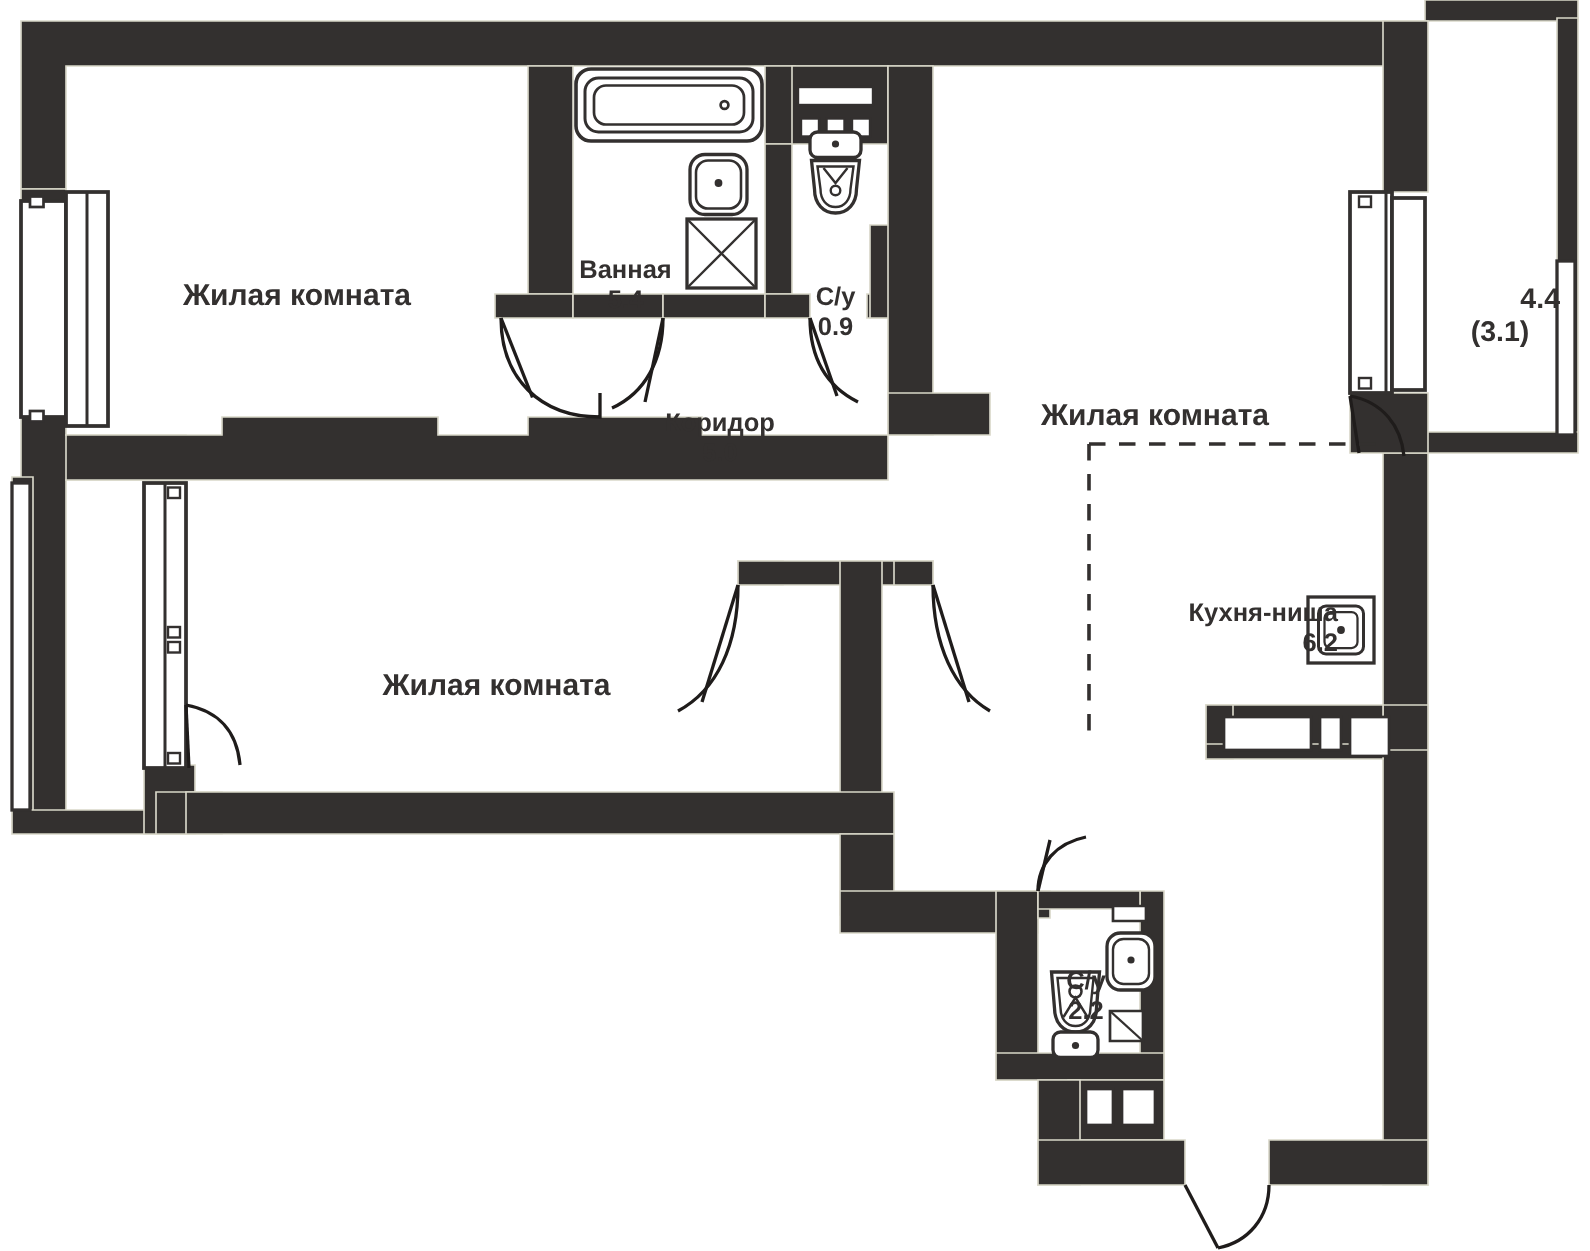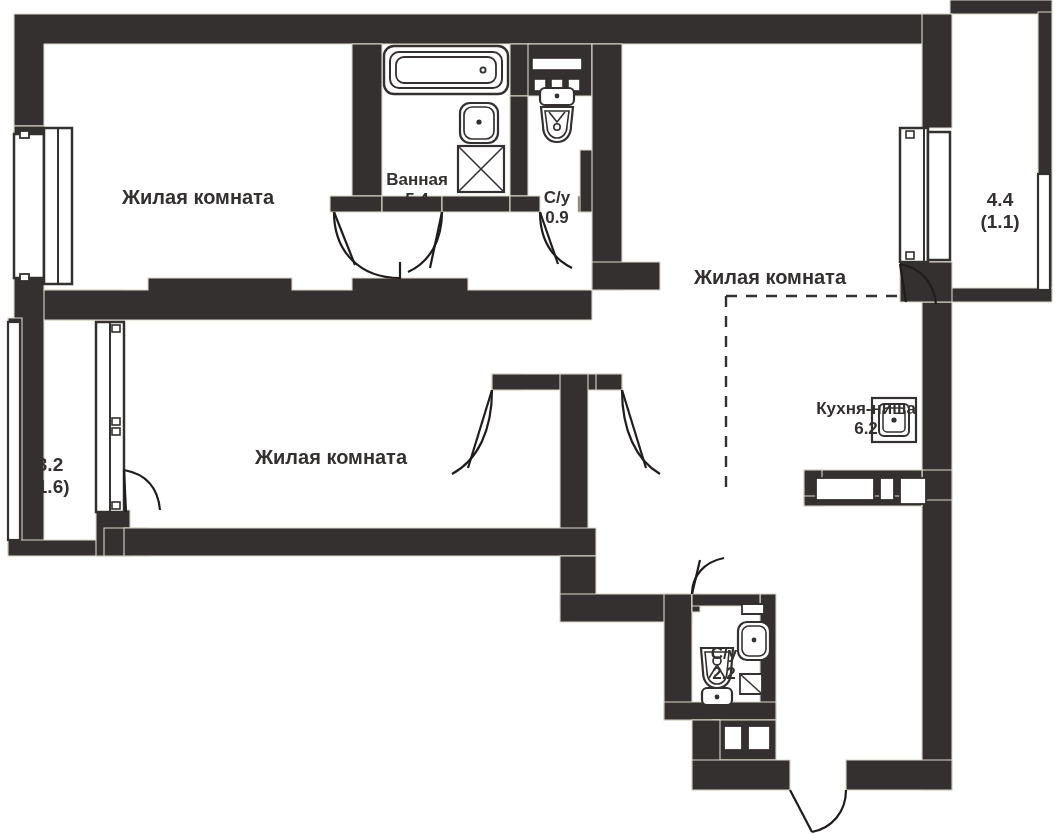--- a/index.html
+++ b/index.html
@@ -34,21 +34,21 @@
     line-height: 1.18;
     white-space: nowrap;
     -webkit-font-smoothing: antialiased;
   }
   .lbl .nm { display: block; }
   .lbl .ar { display: block; }
   .rm-name { font-size: 20px; margin-top: 44px; }
   .rm-area { font-size: 20px; }
   .rm-small .rm-name { font-size: 17px; }
   .rm-small .rm-area { font-size: 17px; }
-  .balc .rm-name { font-size: 19px; }
+  .balc .rm-name { font-size: 19px; text-align: right; }
   .balc .rm-area { font-size: 19px; }
 
   #badge-block {
     position: absolute;
     text-align: center;
     color: #33302f;
   }
   #badge-circle {
     width: 92px;
     height: 92px;
@@ -309,43 +309,43 @@
   <div class="lbl rm-small" style="left:357px; top:126px; width:120px;">
     <span class="nm rm-name">Ванная</span>
     <span class="ar rm-area">5.4</span>
   </div>
 
   <div class="lbl rm-small" style="left:517px; top:144px; width:80px;">
     <span class="nm rm-name">С/у</span>
     <span class="ar rm-area">0.9</span>
   </div>
 
+  <div class="lbl rm-small" style="left:400px; top:228px; width:160px;">
+    <span class="nm rm-name">Коридор</span>
+    <span class="ar rm-area">5.0</span>
+  </div>
 
   <div class="lbl" style="left:660px; top:222px; width:220px;">
     <span class="nm rm-name">Жилая комната</span>
   </div>
 
   <div class="lbl" style="left:220px; top:402px; width:222px;">
     <span class="nm rm-name">Жилая комната</span>
   </div>
 
-  <div class="lbl rm-small" style="left:796px; top:355px; width:140px;">
+  <div class="lbl rm-small" style="left:752px; top:355px; width:140px;text-align:right;">
     <span class="nm rm-name">Кухня-ниша</span>
     <span class="ar rm-area">6.2</span>
   </div>
 
   <div class="lbl rm-small" style="left:688px; top:600px; width:72px;">
     <span class="nm rm-name">С/у</span>
     <span class="ar rm-area">2.2</span>
   </div>
 
 
-  <div class="lbl balc" style="left:10px; top:410px; width:80px;">
-    <span class="nm rm-name">3.2</span>
-    <span class="ar rm-area">(1.6)</span>
-  </div>
 
   <div class="lbl balc" style="left:960px; top:145px; width:80px;">
     <span class="nm rm-name">4.4</span>
-    <span class="ar rm-area">(1.1)</span>
+    <span class="ar rm-area">(3.1)</span>
   </div>
 
 </div>
 
 </body></html>

